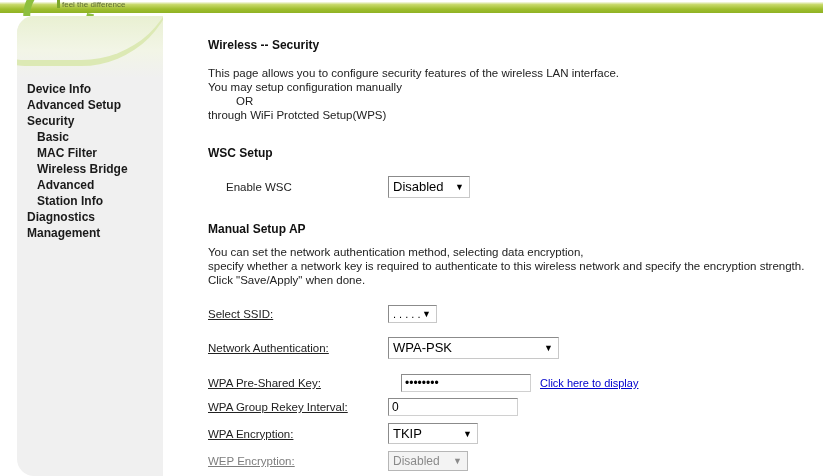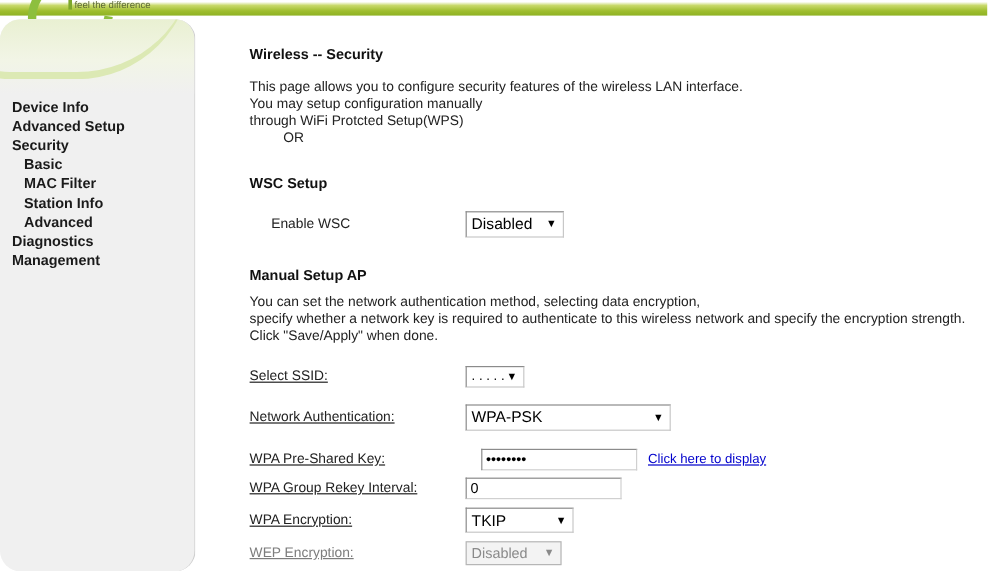--- a/index.html
+++ b/index.html
@@ -63,21 +63,21 @@
     left: 57px;
     top: -4px;
     width: 3px;
     height: 12px;
     background: #7da72b;
   }
 
   
   .leftpanel {
     position: absolute;
-    left: 0;
+    left: 17px;
     top: 16px;
     width: 162px;
     height: 460px;
     background: #f0f0f0;
     border-right: 1px solid #cfcfcf;
     overflow: hidden;
     border-radius: 17px;
   }
   .leftpanel-top {
     position: absolute;
@@ -258,36 +258,37 @@
   <div class="leftpanel">
     <div class="leftpanel-top">
       <div class="leftpanel-swoosh"></div>
     </div>
     <div class="menu">
       <div class="menu-item"><span>Device Info</span></div>
       <div class="menu-item"><span>Advanced Setup</span></div>
       <div class="menu-item"><span>Security</span></div>
       <div class="menu-item level2"><span>Basic</span></div>
       <div class="menu-item level2"><span>MAC Filter</span></div>
+      <div class="menu-item level2"><span>Wireless Bridge</span></div>
+      <div class="menu-item level2"><span>Advanced</span></div>
       <div class="menu-item level2"><span>Station Info</span></div>
-      <div class="menu-item level2"><span>Advanced</span></div>
       <div class="menu-item"><span>Diagnostics</span></div>
       <div class="menu-item"><span>Management</span></div>
     </div>
   </div>
 
   <div class="content">
     <div class="c-inner">
 
       <div class="sec-title">Wireless -- Security</div>
 
       <p class="para">This page allows you to configure security features of the wireless LAN interface.</p>
       <p class="para">You may setup configuration manually</p>
+      <p class="para"><span class="indent-or">OR</span></p>
       <p class="para">through WiFi Protcted Setup(WPS)</p>
-      <p class="para"><span class="indent-or">OR</span></p>
 
       <div class="sub-title">WSC Setup</div>
 
       <div class="row-enable-wsc">
         <div class="lbl field-label">Enable WSC</div>
         <div class="sel" style="width:82px;height:22px;">
           <span>Disabled</span>
           <span class="caret">▼</span>
         </div>
       </div>

